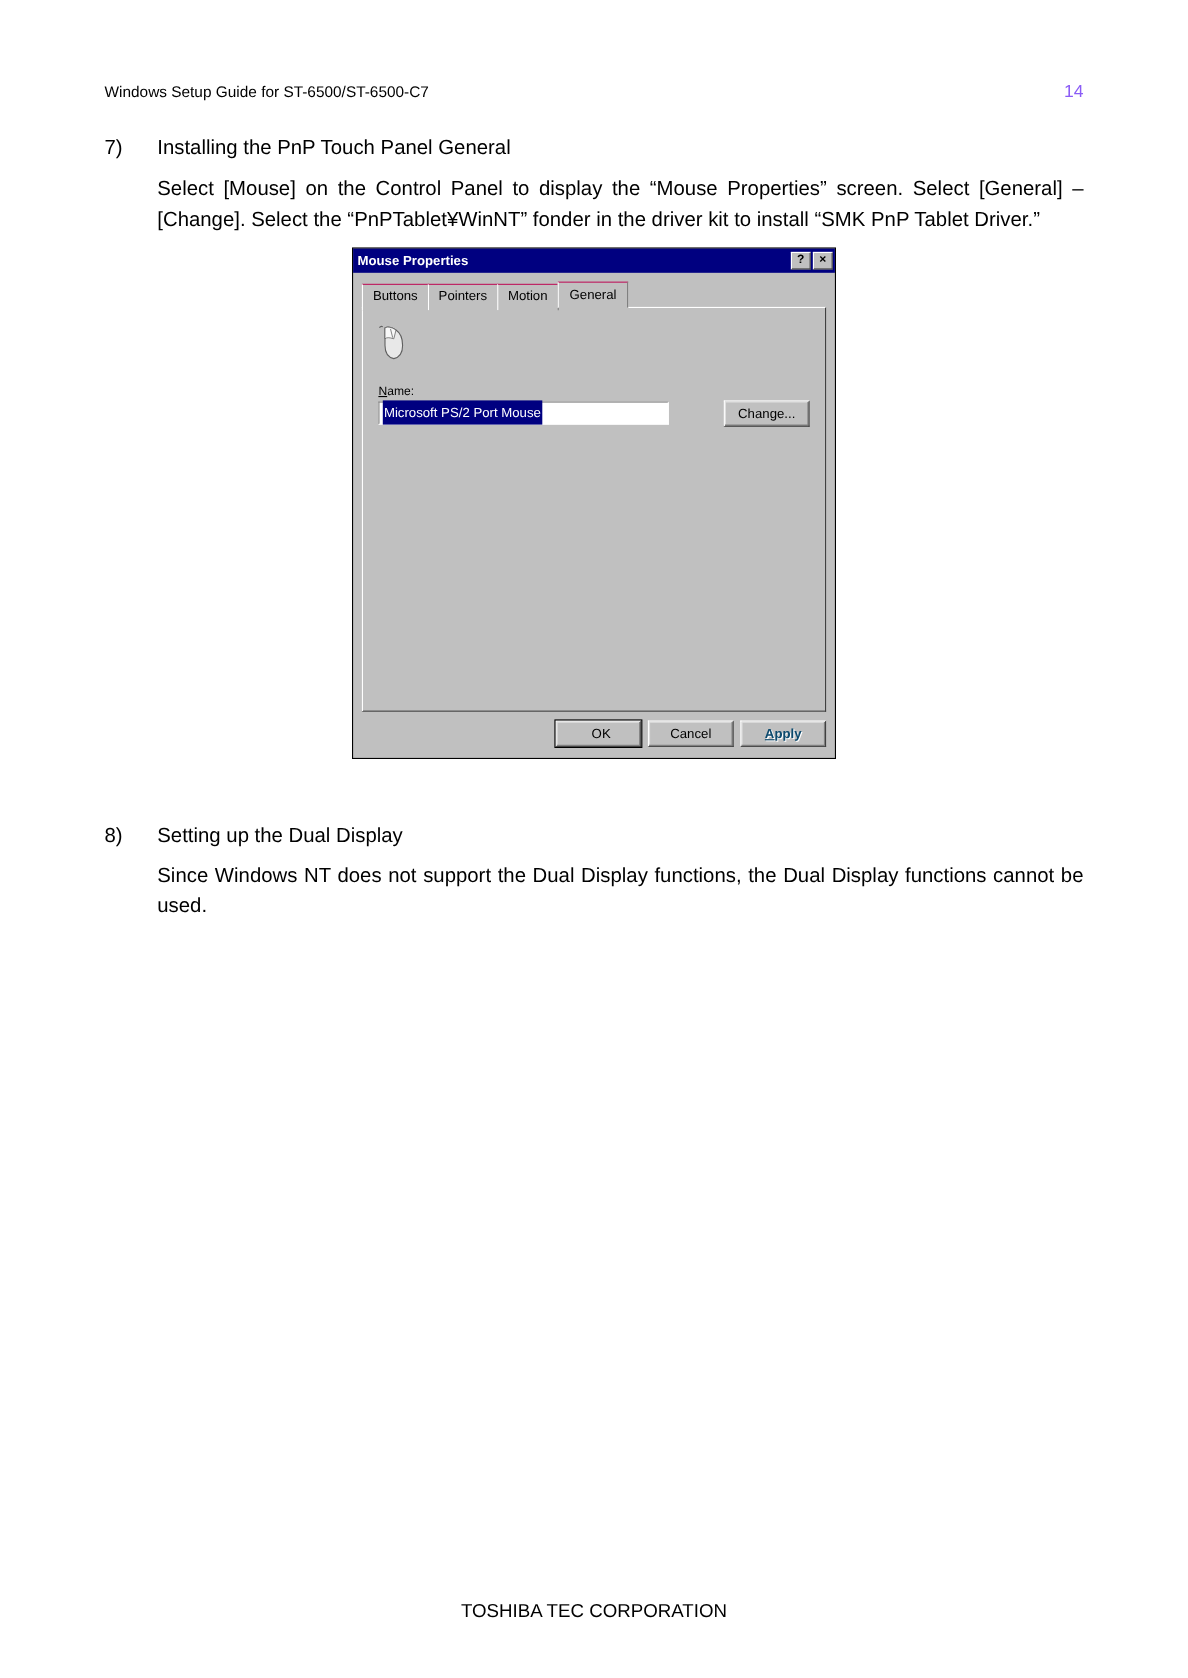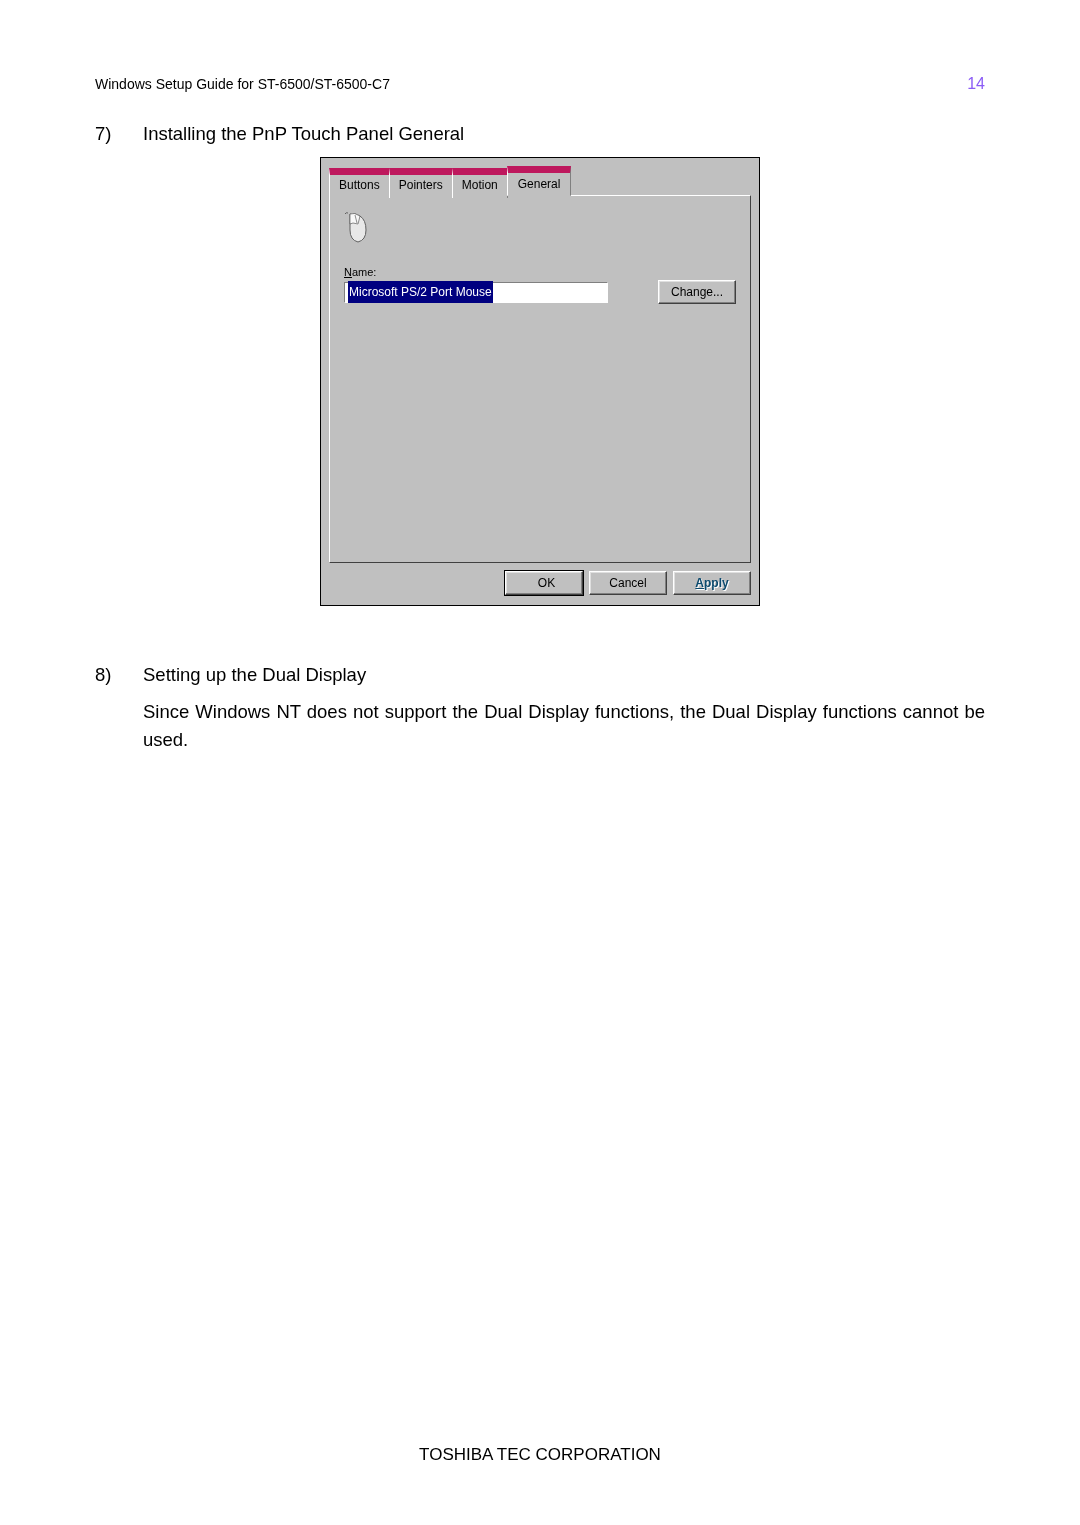--- a/index.html
+++ b/index.html
@@ -96,21 +96,21 @@
   .dlg-body {
     padding: 8px 8px 10px 8px;
   }
   .tab-row {
     display: flex;
     position: relative;
     z-index: 2;
   }
   .tab {
     padding: 3px 9px 3px 9px;
-    border-top: 7px solid #be185d;
+    border-top: 1px solid #be185d;
     border-left: 1px solid #ffffff;
     border-right: 1px solid #808080;
     background: #c0c0c0;
     font-size: 12px;
     position: relative;
     margin-right: -1px;
   }
   .tab.inactive {
     top: 2px;
     border-bottom: none;
@@ -188,44 +188,52 @@
     font-weight: bold;
   }
   .btn-row {
     display: flex;
     justify-content: flex-end;
     gap: 6px;
     margin-top: 8px;
   }
   .footer {
     position: absolute;
-    bottom: 60px;
+    bottom: 50px;
     width: 100%;
     text-align: center;
     font-size: 17px;
     left: 0;
   }
 </style>
 </head>
 <body>
 
 <div class="page">
   <div class="header-row">
     <span class="header-text">Windows Setup Guide for ST-6500/ST-6500-C7</span>
     <span class="page-num">14</span>
   </div>
 
   <div class="item">
     <div class="item-num">7)</div>
     <div class="item-title">Installing the PnP Touch Panel General</div>
   </div>
 
+  <div class="body-para">Select [Mouse] on the Control Panel to display the “Mouse Properties” screen.  Select [General] – [Change].  Select the “PnPTablet¥WinNT” fonder in the driver kit to install “SMK PnP Tablet Driver.”</div>
 
   <div class="screenshot-wrap">
     <div class="dialog">
+      <div class="titlebar">
+        <span class="titlebar-text">Mouse Properties</span>
+        <div class="titlebar-btns">
+          <div class="tb-btn">?</div>
+          <div class="tb-btn">×</div>
+        </div>
+      </div>
       <div class="dlg-body">
         <div class="tab-row">
           <div class="tab inactive">Buttons</div>
           <div class="tab inactive">Pointers</div>
           <div class="tab inactive">Motion</div>
           <div class="tab active">General</div>
         </div>
         <div class="tab-panel">
           <div class="mouse-icon">
             <svg viewBox="0 0 36 36">

